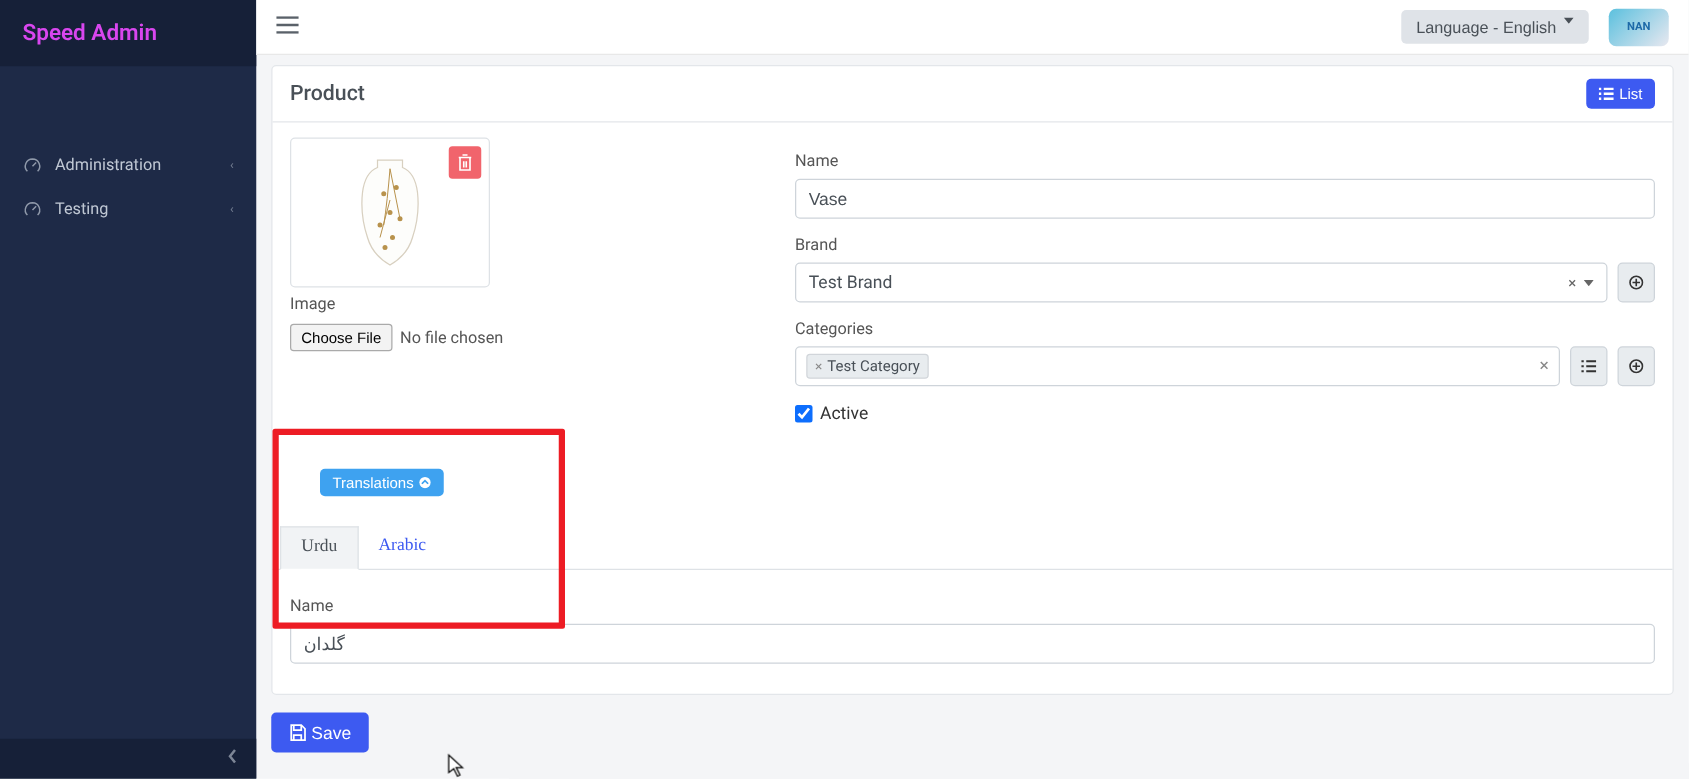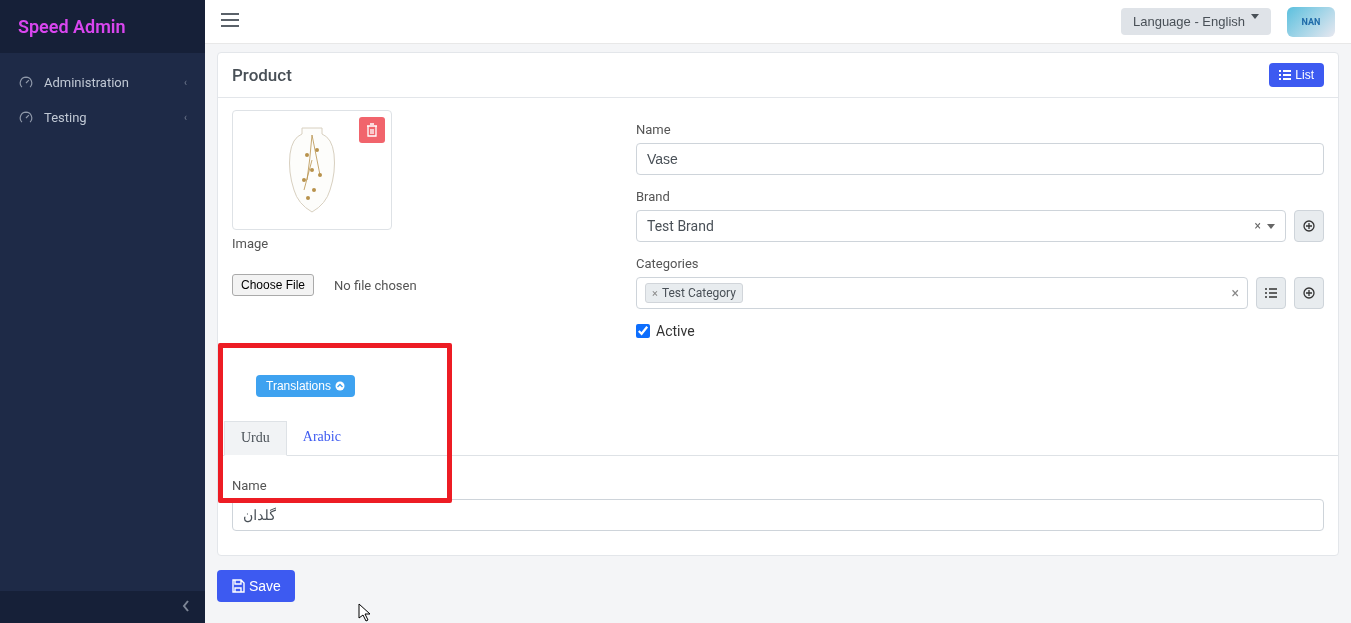--- a/index.html
+++ b/index.html
@@ -1,21 +1,21 @@
 <!DOCTYPE html>
 <html><head>
 <meta charset="utf-8">
 <style>
 * { box-sizing: border-box; margin: 0; padding: 0; }
 body { font-family: -apple-system, BlinkMacSystemFont, "Segoe UI", Roboto, sans-serif; font-size: 14px; background: #f4f5f7; color: #333; }
 .layout { display: flex; min-height: 100vh; }
 
 .sidebar { width: 205px; background: #1e2a47; color: #c0c8d4; display: flex; flex-direction: column; }
 .brand { padding: 16px 18px; font-size: 18px; font-weight: 600; color: #d946ef; background: #162038; }
-.menu { flex: 1; padding-top: 12px; }
+.menu { flex: 1; padding-top: 24px; margin-top: 38px; }
 .menu-item { display: flex; align-items: center; padding: 10px 18px; cursor: pointer; color: #c0c8d4; font-size: 13px; }
 .menu-icon { width: 16px; height: 14px; margin-right: 10px; opacity: 0.7; }
 .menu-label { flex: 1; }
 .menu-arrow { font-size: 10px; opacity: 0.5; }
 .sidebar-footer { background: #162038; text-align: right; padding: 8px 14px; cursor: pointer; }
 .sidebar-footer svg { width: 10px; height: 12px; opacity: 0.6; }
 
 .main { flex: 1; display: flex; flex-direction: column; }
 .topbar { height: 44px; background: #fff; display: flex; align-items: center; padding: 0 16px; border-bottom: 1px solid #e8e8e8; }
 .topbar .burger { cursor: pointer; }
@@ -35,21 +35,21 @@
 
 .form-row { display: flex; gap: 24px; }
 .col-left { width: 380px; }
 .col-right { flex: 1; }
 
 .img-preview { width: 160px; height: 120px; border: 1px solid #dee2e6; border-radius: 4px; background: #fff; position: relative; display: flex; align-items: center; justify-content: center; overflow: hidden; }
 .img-preview .vase { width: 80px; height: 100px; display: block; }
 .del-btn { position: absolute; top: 6px; right: 6px; width: 26px; height: 26px; background: #f1646c; border: none; border-radius: 3px; cursor: pointer; display: flex; align-items:center; justify-content:center; }
 .del-btn svg { width: 12px; height: 14px; color: #fff; }
 .img-label { margin-top: 6px; color: #555; font-size: 13px; }
-.file-row { margin-top: 23px; display: flex; align-items: center; gap: 20px; }
+.file-row { margin-top: 8px; display: flex; align-items: center; gap: 6px; }
 .file-btn { border: 1px solid #aaa; background: #f3f3f3; padding: 3px 8px; font-size: 12px; border-radius: 3px; cursor: pointer; }
 .file-text { font-size: 13px; color: #555; }
 
 .form-group { margin-bottom: 14px; }
 .form-label { display: block; font-size: 13px; color: #555; margin-bottom: 6px; margin-top: 12px; }
 .form-control { width: 100%; border: 1px solid #ced4da; border-radius: 4px; padding: 7px 10px; font-size: 14px; color: #495057; }
 .select-wrap { display: flex; gap: 8px; align-items: center; }
 .select { flex: 1; border: 1px solid #ced4da; border-radius: 4px; padding: 7px 10px; display: flex; align-items: center; justify-content: space-between; background: #fff; font-size:14px; color:#495057; }
 .select .clear-car { color: #666; display: flex; gap:6px; align-items:center; font-size:12px; }
 .icon-btn { width: 30px; height: 32px; border: 1px solid #ced4da; border-radius: 4px; background: #e8ecef; display: flex; align-items:center; justify-content:center; cursor: pointer; }

